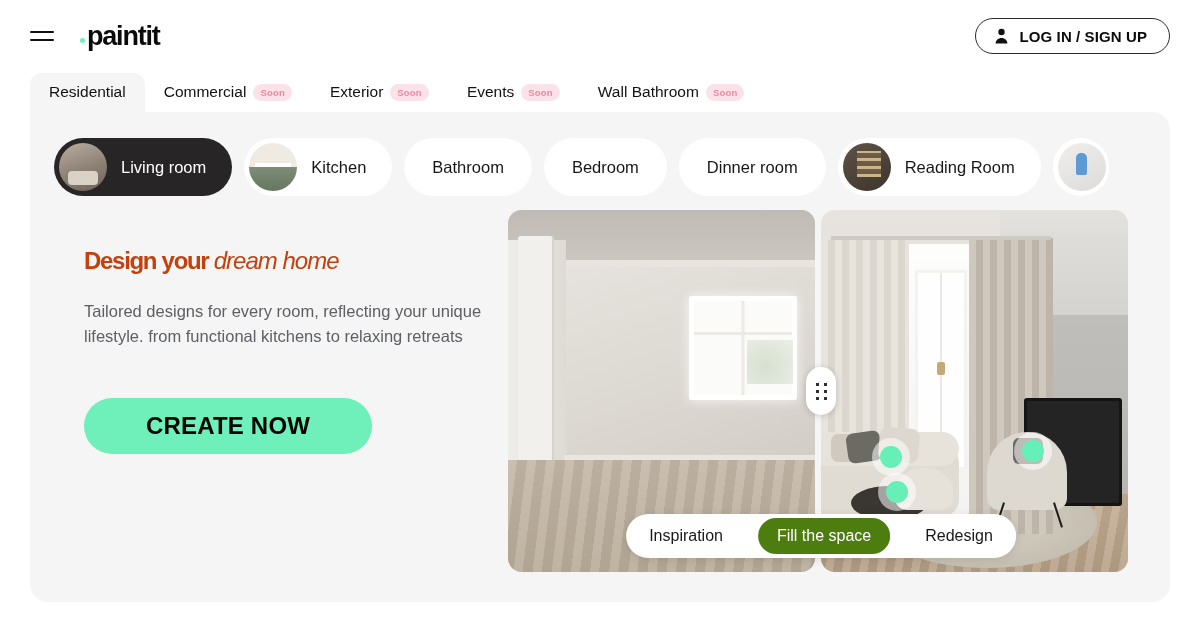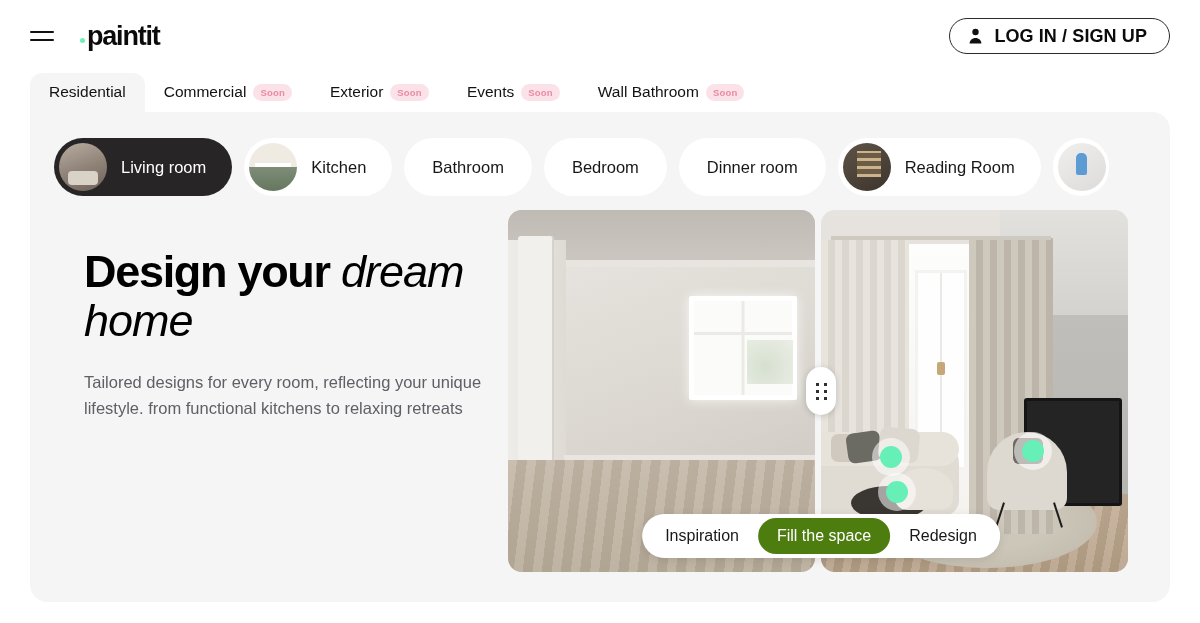--- a/index.html
+++ b/index.html
@@ -33,21 +33,21 @@
     width: 5px; height: 5px; border-radius: 50%;
     background: #6fefba; margin-right: 2px;
     position: relative; top: -2px;
   }
   .login-btn {
     position: absolute; right: 30px; top: 18px;
     height: 36px; padding: 0 22px 0 18px;
     border: 1.3px solid #2b2b2b; border-radius: 20px;
     background: #fff; cursor: pointer;
     display: flex; align-items: center; gap: 11px;
-    font-size: 18px; font-weight: 600; color: #0b0b0b;
+    font-size: 15px; font-weight: 600; color: #0b0b0b;
     letter-spacing: 0.1px; white-space: nowrap;
   }
   .person-icon { width: 15px; height: 16px; display:block; }
 
   
   .tabs {
     display: flex; align-items: flex-end;
     padding-left: 30px;
     height: 40px;
     position: relative;
@@ -104,21 +104,21 @@
   .chip-label { line-height: 1; }
   .chip.partial {
     width: 56px; padding: 0 0 0 5px; overflow: hidden;
     justify-content: flex-start;
   }
 
   
   .hero { display: flex; padding: 12px 0 0 0; }
   .hero-left { width: 470px; padding: 38px 0 0 54px; }
   h1.headline {
-    font-size: 45px; line-height: 1.08; color: #000000;
+    font-size: 24px; line-height: 1.08; color: #c2410c;
     letter-spacing: -1.3px; font-weight: 700;
   }
   h1.headline .italic { font-style: italic; font-weight: 400; letter-spacing: -1px;}
   .subcopy {
     margin-top: 25px; font-size: 16.5px; line-height: 1.55;
     color: #5f6065; max-width: 425px;
   }
   .cta {
     margin-top: 48px;
     width: 288px; height: 56px; border: none; border-radius: 30px;
@@ -228,21 +228,21 @@
     background: rgba(255,255,255,.55);
     display:flex; align-items:center; justify-content:center;
     cursor:pointer; z-index:5;
   }
   .marker i { width:22px; height:22px; border-radius:50%; background:#66efb7; display:block; }
 
   
   .segmented {
     position:absolute; left:50%; bottom:14px; transform:translateX(-50%);
     background:#ffffff; border-radius:26px; height:44px;
-    display:flex; align-items:flex-start; padding:4px; gap:0;
+    display:flex; align-items:flex-start; padding:4px; gap:16px;
     z-index: 7; box-shadow: 0 2px 10px rgba(0,0,0,.10);
   }
   .seg {
     height:36px; padding:0 19px; border-radius:20px;
     display:flex; align-items:center; justify-content:center;
     font-size:16px; color:#18181a; cursor:pointer; white-space:nowrap;
   }
   .seg.active { background:#4d7c0f; color:#ffffff; }
 
   
@@ -327,20 +327,21 @@
         <div class="chip-thumb t-kids"></div>
       </div>
     </div>
 
   <div class="hero">
     <div class="hero-left">
       <h1 class="headline">
         <span>Design your </span><span class="italic">dream home</span>
       </h1>
       <p class="subcopy">Tailored designs for every room, reflecting your unique lifestyle. from functional kitchens to relaxing retreats</p>
+      <button class="cta">CREATE NOW</button>
     </div>
 
     <div class="compare">
 
       <div class="img-card room-empty">
         <div class="re-ceiling"></div>
         <div class="re-backwall"></div>
         <div class="re-crown"></div>
         <div class="re-sidewall"></div>
         <div class="re-doorframe"></div>

